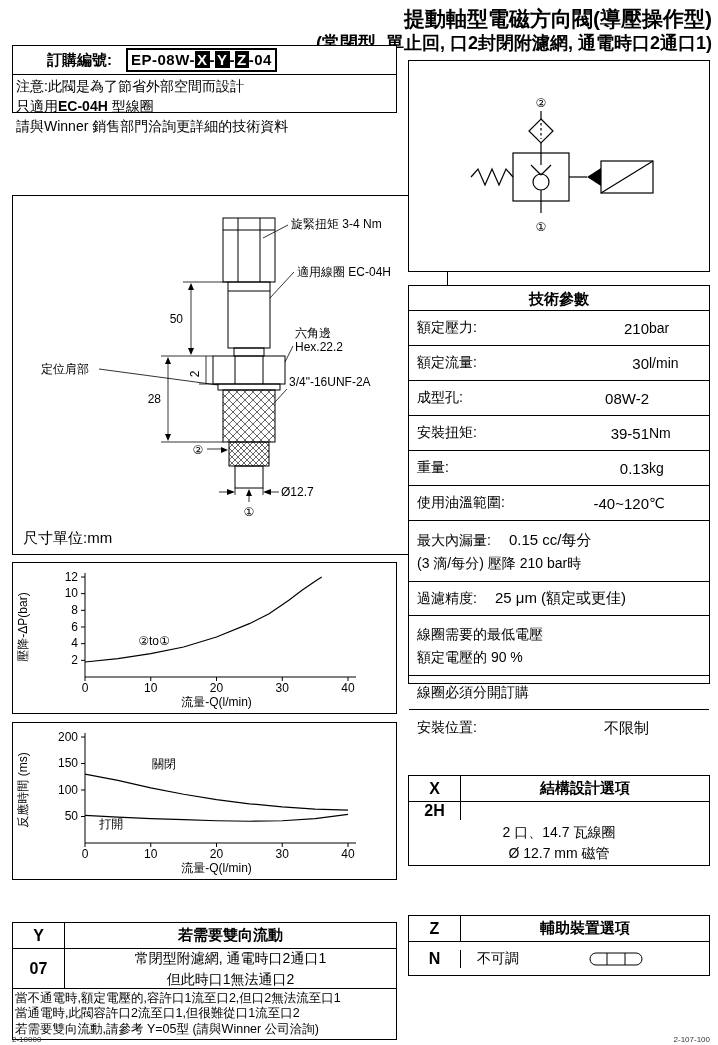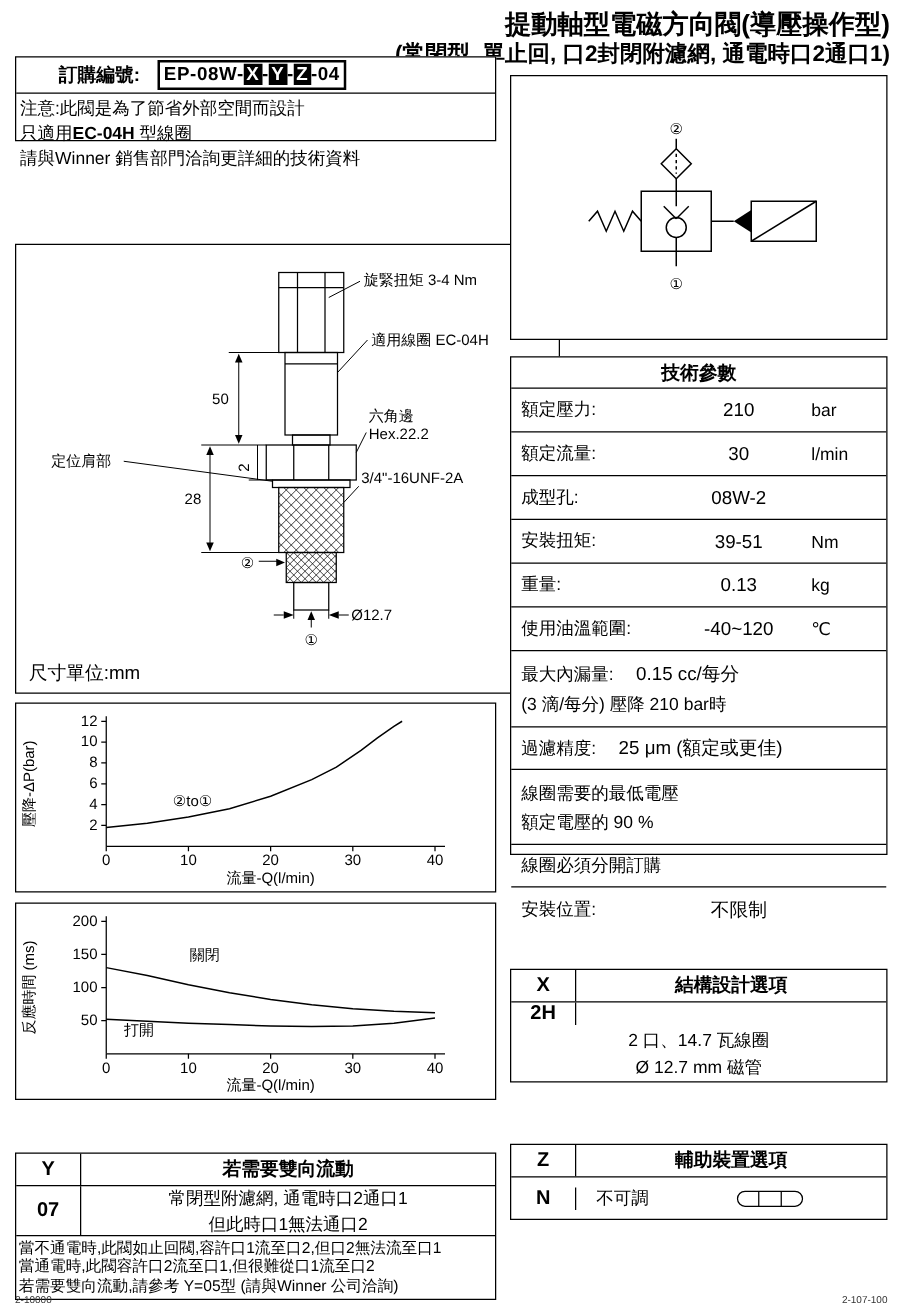--- a/index.html
+++ b/index.html
@@ -30,21 +30,21 @@
   .chart { width:100%; height:100%; }
 
   
   #symbol-box { left:408px; top:60px; width:302px; height:212px; }
 
   #tech-box { left:408px; top:285px; width:302px; height:399px; }
   .tech-title { height:25px; line-height:25px; text-align:center; font-weight:bold; font-size:15px; border-bottom:1px solid #000; }
   .trow { display:flex; align-items:center; height:35px; border-bottom:1px solid #000; font-size:15px; }
   .trow.last { border-bottom:none; height:36px; }
   .tl { width:124px; padding-left:8px; font-size:14px; }
-  .tv { flex:1; text-align:center; }
+  .tv { flex:1; text-align:right; }
   .tu { width:60px; font-size:14px; }
   .tblock { padding:7px 8px; border-bottom:1px solid #000; font-size:14px; line-height:1.6; }
   .trow2 { display:flex; align-items:center; height:34px; padding-left:8px; border-bottom:1px solid #000; font-size:14px; }
   .sp { margin-left:18px; font-size:15px; }
 
   
   .opt-head { display:flex; align-items:stretch; height:26px; border-bottom:1px solid #000; }
   .codecell { width:52px; min-width:52px; border-right:1px solid #000; display:flex; align-items:center; justify-content:center; font-weight:bold; font-size:16px; }
   .opt-title { flex:1; display:flex; align-items:center; justify-content:center; font-weight:bold; font-size:15px; }
   .opt-row { display:flex; align-items:stretch; }
@@ -385,21 +385,21 @@
     <div class="opt-title">若需要雙向流動</div>
   </div>
   <div class="opt-row">
     <div class="codecell">07</div>
     <div class="opt-body">
       <div>常閉型附濾網, 通電時口2通口1</div>
       <div>但此時口1無法通口2</div>
     </div>
   </div>
   <div class="ynotes">
-    <div>當不通電時,此閥如止回閥,容許口1流至口2,但口2無法流至口1</div>
+    <div>當不通電時,額定電壓的,容許口1流至口2,但口2無法流至口1</div>
     <div>當通電時,此閥容許口2流至口1,但很難從口1流至口2</div>
     <div>若需要雙向流動,請參考 Y=05型 (請與Winner 公司洽詢)</div>
   </div>
 </div>
 
 <div class="box" id="zbox">
   <div class="opt-head">
     <div class="codecell">Z</div>
     <div class="opt-title">輔助裝置選項</div>
   </div>

